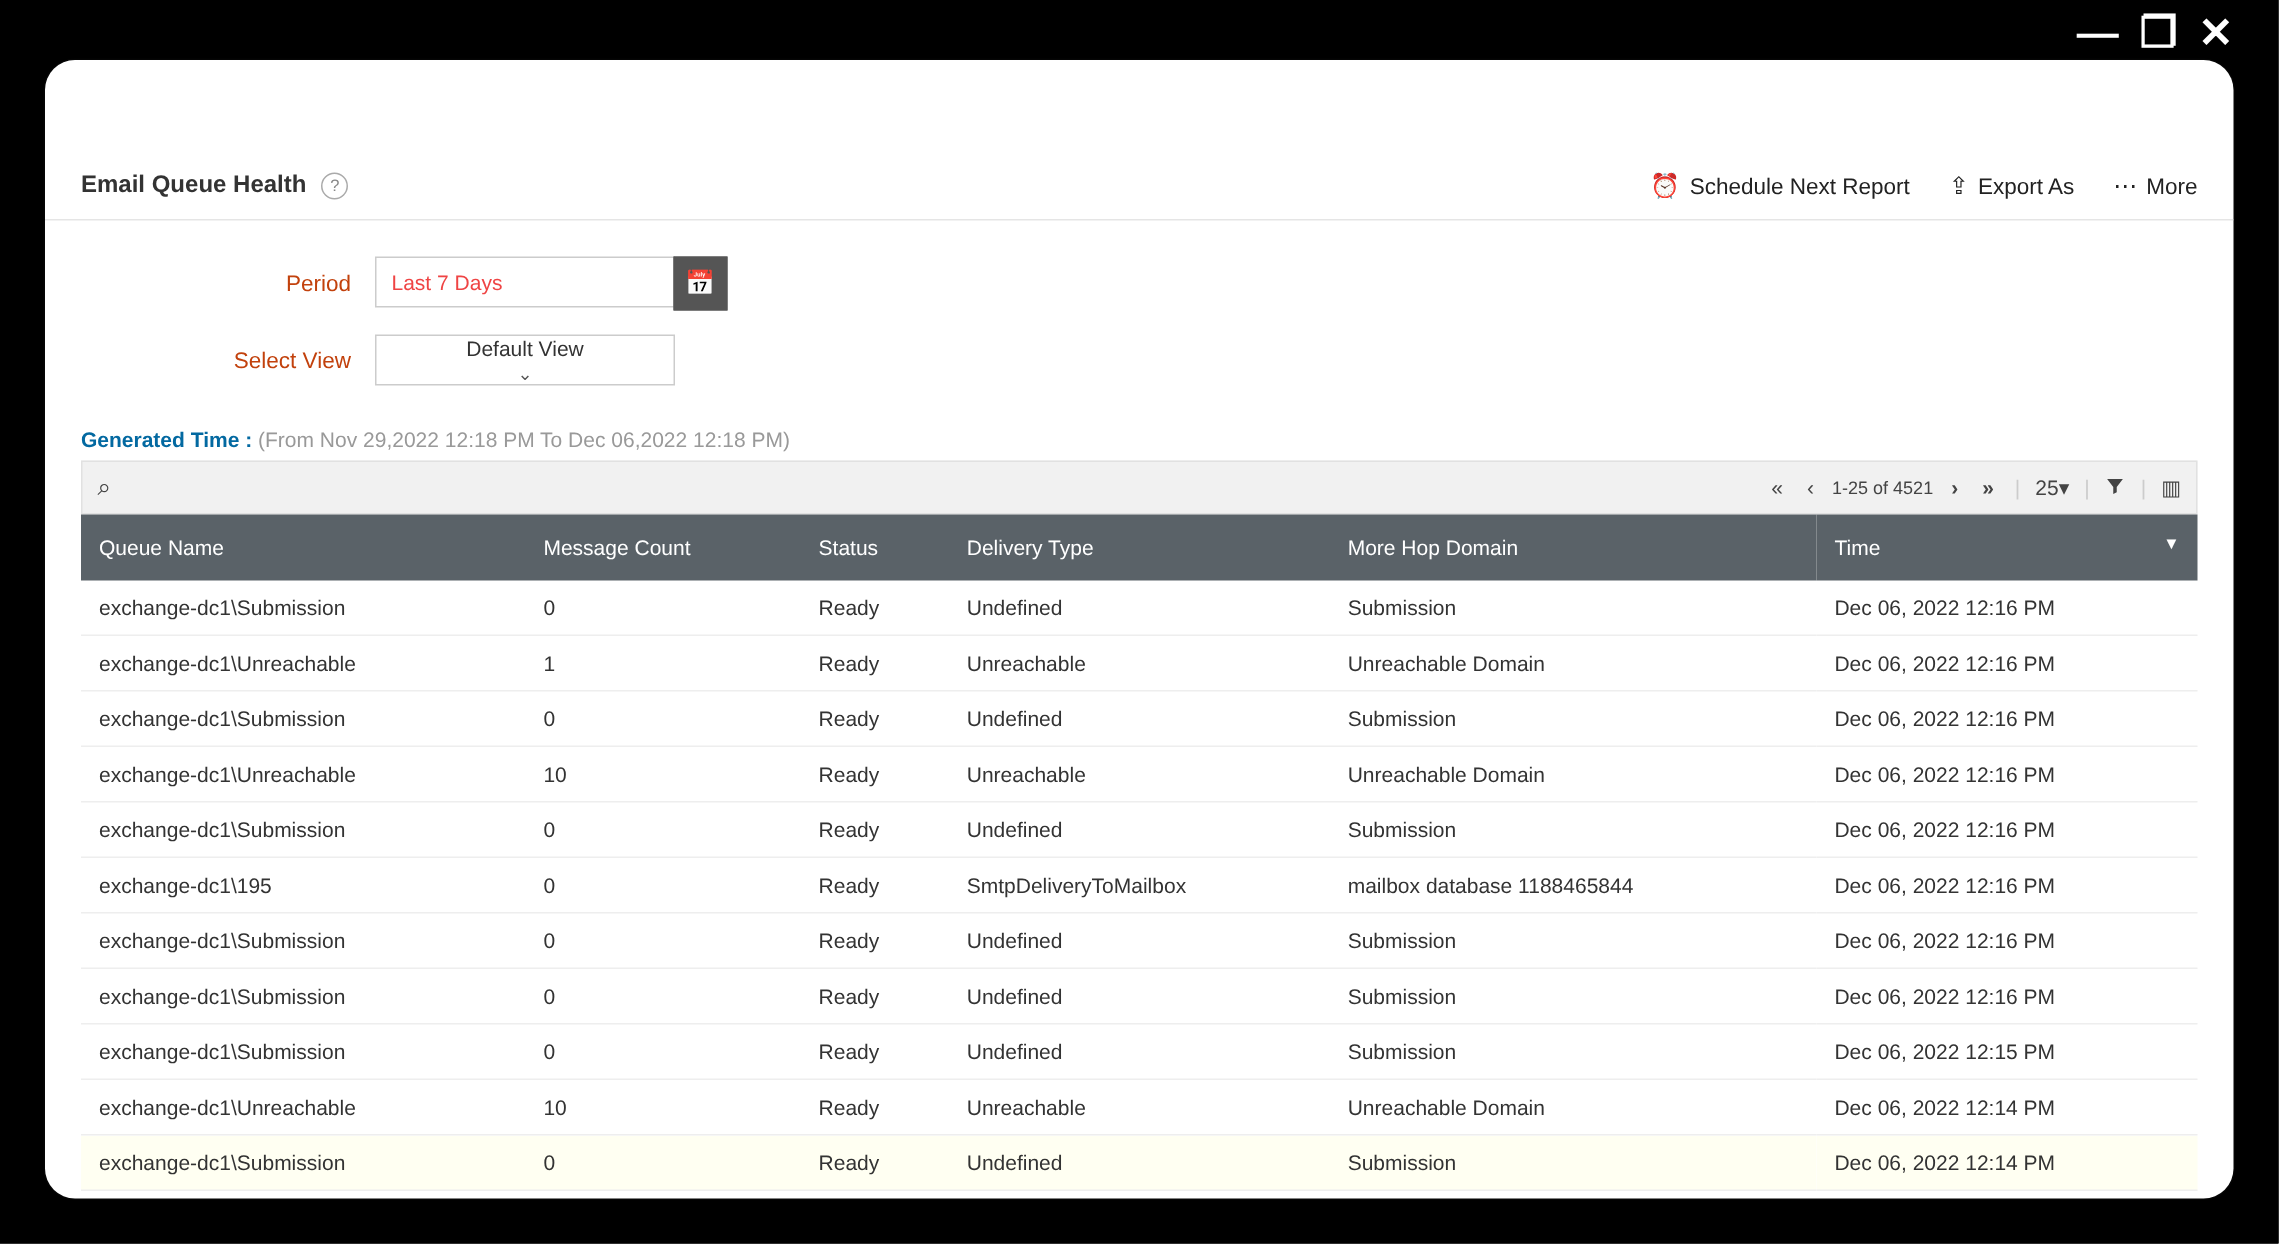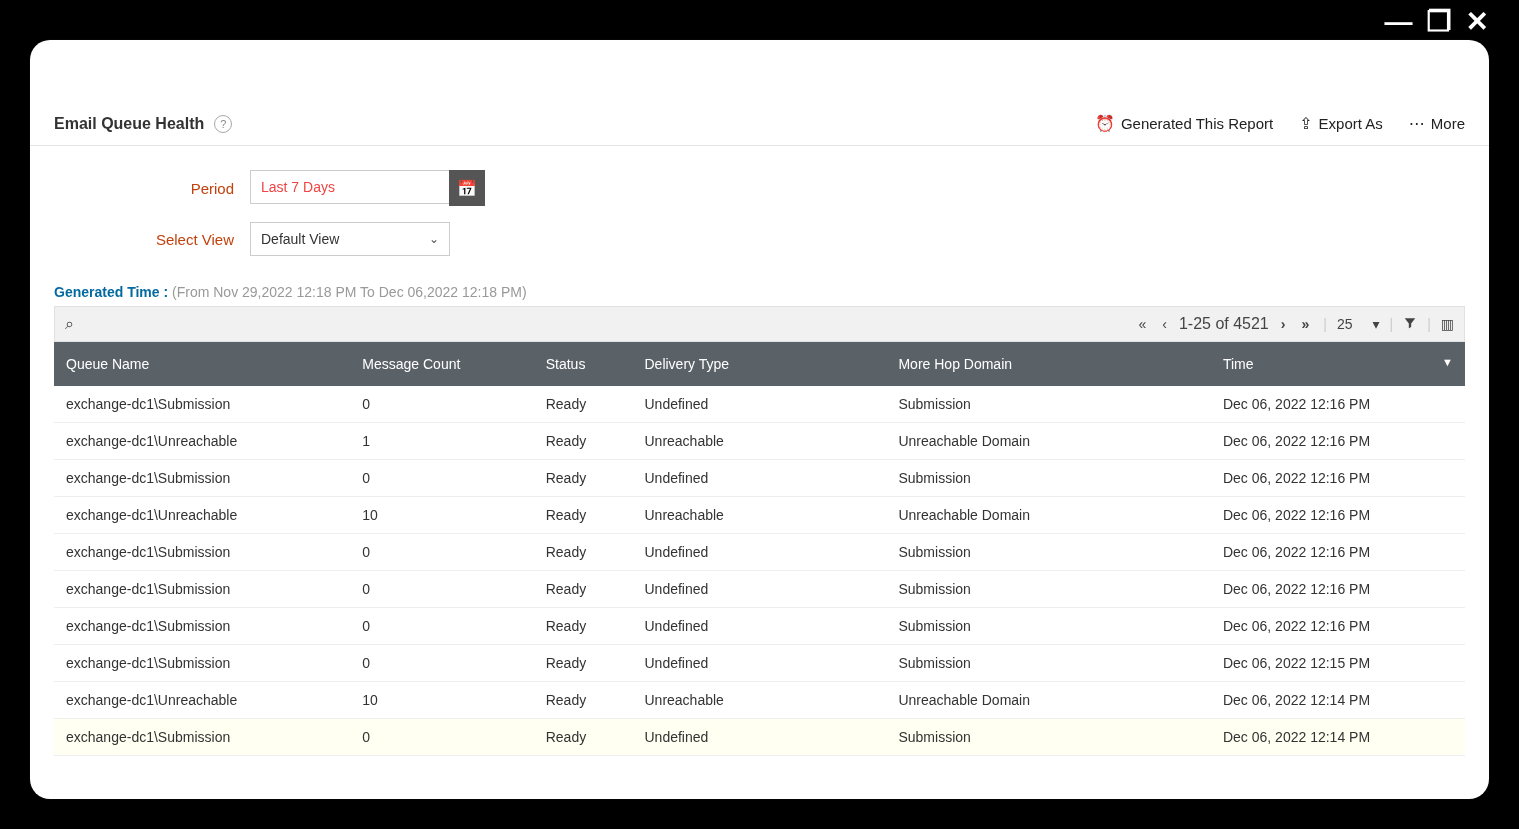--- a/index.html
+++ b/index.html
@@ -37,43 +37,43 @@
   .actions { display:flex; gap:26px; align-items:center; }
   .action-item { display:inline-flex; align-items:center; gap:6px; cursor:pointer; color:#222; font-size:15px; }
   .action-item .glyph { font-size:16px; }
 
   .controls-area { padding:24px 24px 8px 24px; }
   .control-row { display:flex; align-items:center; gap:16px; margin-bottom:16px; }
   .control-label { width:180px; text-align:right; color:#c2410c; font-size:15px; }
   .select-box {
     display:inline-flex; align-items:center; justify-content:space-between;
     border:1px solid #ccc; background:#fff; height:34px;
-    padding:0 10px; min-width:200px; box-sizing:border-box; cursor:pointer;
+    padding:0 10px; min-width:200px; box-sizing:border-box; cursor:pointer;flex-direction:column;
   }
   .select-text {}
   .chevron { font-size:12px; color:#555; }
   .period-wrap { display:inline-flex; align-items:stretch; }
   .period-input { border:1px solid #ccc; background:#fff; height:34px; padding:0 10px; min-width:200px; box-sizing:border-box; display:flex; align-items:center; color:#ef4444; }
   .cal-btn { width:34px; height:34px; background:#555;border:1px solid #555; display:flex; align-items:center; justify-content:center; color:#fff; font-size:16px; cursor:pointer; margin-left:-1px;}
 
   .generated-line { padding:4px 24px 6px 24px; font-size:14px; }
   .generated-line .label { font-weight:bold; color:#0369a1; }
   .generated-line .val { color:var(--light-grey-text); }
 
   .toolbar {
     background:#f1f1f1; border:1px solid #e1e1e1; display:flex; align-items:center;
     padding:0 10px; height:34px; margin:0 24px;
     justify-content:space-between;
   }
   .tb-left .search-icon { font-size:16px; color:#444; cursor:pointer; }
   .tb-right { display:flex; align-items:center; gap:8px; color:#444; }
   .pg-btn { padding:0 4px; cursor:pointer; font-family:"Segoe UI Symbol","Segoe UI",Arial,sans-serif; }
-  .range-text { font-size:16px; }
+  .range-text { font-size:12px; }
   .sep { color:#ccc; padding:0 2px; }
-  .page-size { display:inline-flex; align-items:center; gap:20px; cursor:pointer; }
+  .page-size { display:inline-flex; align-items:center; gap:0; cursor:pointer; }
   .filter-icon, .col-icon { font-size:14px; cursor:pointer; }
 
   .tbl { border-collapse:collapse; width:calc(100% - 48px); margin:0 24px; table-layout:fixed; }
   .tbl th {
     background:var(--header-bg); color:#fff; text-align:left; font-weight:normal;
     padding:14px 12px; font-size:14px;
   }
   .tbl th.sort { }
   .tbl th .sort-arrow { float:right; font-size:11px; }
   .tbl td {
@@ -96,21 +96,21 @@
   <div class="app-window">
 
     <div class="header-bar">
       <div class="title-wrap">
         <span class="page-title">Email Queue Health</span>
         <span class="help-icon">?</span>
       </div>
       <div class="actions">
         <span class="action-item">
           <span class="glyph">⏰</span>
-          <span>Generated This Report</span>
+          <span>Schedule Next Report</span>
         </span>
         <span class="action-item">
           <span class="glyph">⇪</span>
           <span>Export As</span>
         </span>
         <span class="action-item">
           <span class="glyph">⋯</span>
           <span>More</span>
         </span>
       </div>
@@ -225,20 +225,28 @@
           </tr>
           <tr>
             <td>exchange-dc1\Submission</td>
             <td>0</td>
             <td>Ready</td>
             <td>Undefined</td>
             <td>Submission</td>
             <td>Dec 06, 2022 12:16 PM</td>
           </tr>
           <tr>
+            <td>exchange-dc1\195</td>
+            <td>0</td>
+            <td>Ready</td>
+            <td>SmtpDeliveryToMailbox</td>
+            <td>mailbox database 1188465844</td>
+            <td>Dec 06, 2022 12:16 PM</td>
+          </tr>
+          <tr>
             <td>exchange-dc1\Submission</td>
             <td>0</td>
             <td>Ready</td>
             <td>Undefined</td>
             <td>Submission</td>
             <td>Dec 06, 2022 12:16 PM</td>
           </tr>
           <tr>
             <td>exchange-dc1\Submission</td>
             <td>0</td>

